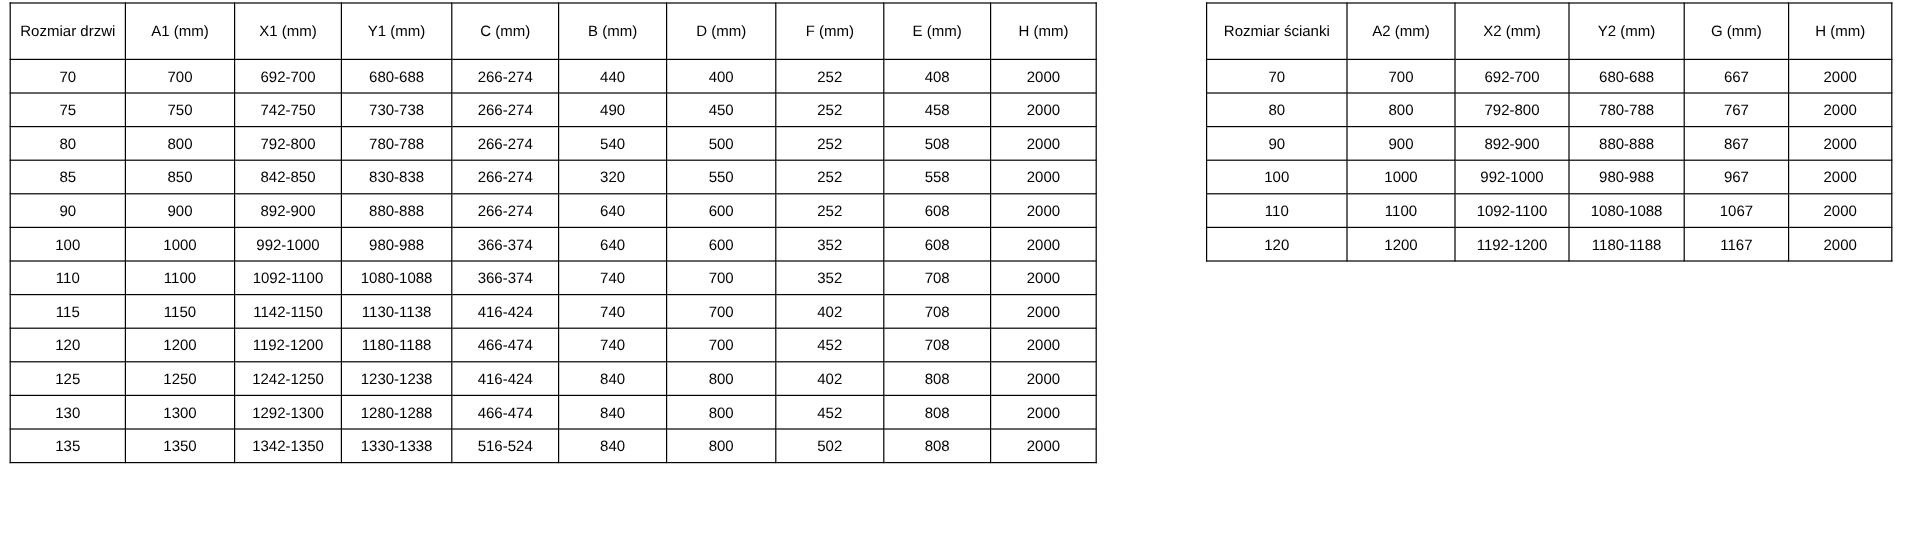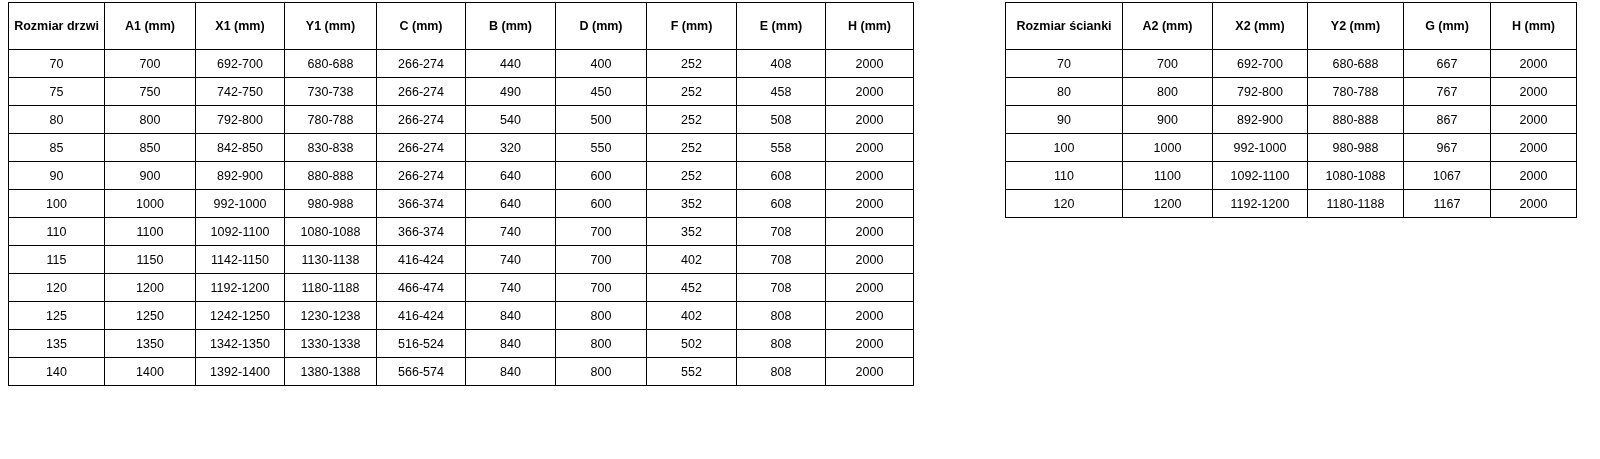--- a/index.html
+++ b/index.html
@@ -38,21 +38,21 @@
     border: 1px solid #000000;
     text-align: center;
     vertical-align: middle;
     font-size: 12.5px;
     font-weight: normal;
     padding: 0;
     height: 28px;
     box-sizing: border-box;
   }
   table.spec thead th {
-    font-weight: bold;
+    font-weight: normal;
     height: 47px;
   }
   
   #table-doors col.c0 { width: 96px; }
   #table-doors col.c1 { width: 91px; }
   #table-doors col.c2 { width: 89px; }
   #table-doors col.c3 { width: 92px; }
   #table-doors col.c4 { width: 89px; }
   #table-doors col.c5 { width: 90px; }
   #table-doors col.c6 { width: 91px; }
@@ -215,40 +215,40 @@
           <td>1242-1250</td>
           <td>1230-1238</td>
           <td>416-424</td>
           <td>840</td>
           <td>800</td>
           <td>402</td>
           <td>808</td>
           <td>2000</td>
         </tr>
         <tr>
+          <td>130</td>
+          <td>1300</td>
+          <td>1292-1300</td>
+          <td>1280-1288</td>
+          <td>466-474</td>
+          <td>840</td>
+          <td>800</td>
+          <td>452</td>
+          <td>808</td>
+          <td>2000</td>
+        </tr>
+        <tr>
           <td>135</td>
           <td>1350</td>
           <td>1342-1350</td>
           <td>1330-1338</td>
           <td>516-524</td>
           <td>840</td>
           <td>800</td>
           <td>502</td>
-          <td>808</td>
-          <td>2000</td>
-        </tr>
-        <tr>
-          <td>140</td>
-          <td>1400</td>
-          <td>1392-1400</td>
-          <td>1380-1388</td>
-          <td>566-574</td>
-          <td>840</td>
-          <td>800</td>
-          <td>552</td>
           <td>808</td>
           <td>2000</td>
         </tr>
       </tbody>
     </table>
   </div>
 
   <div class="table-wrap" id="table-walls-wrap">
     <table class="spec" id="table-walls">
       <colgroup>

